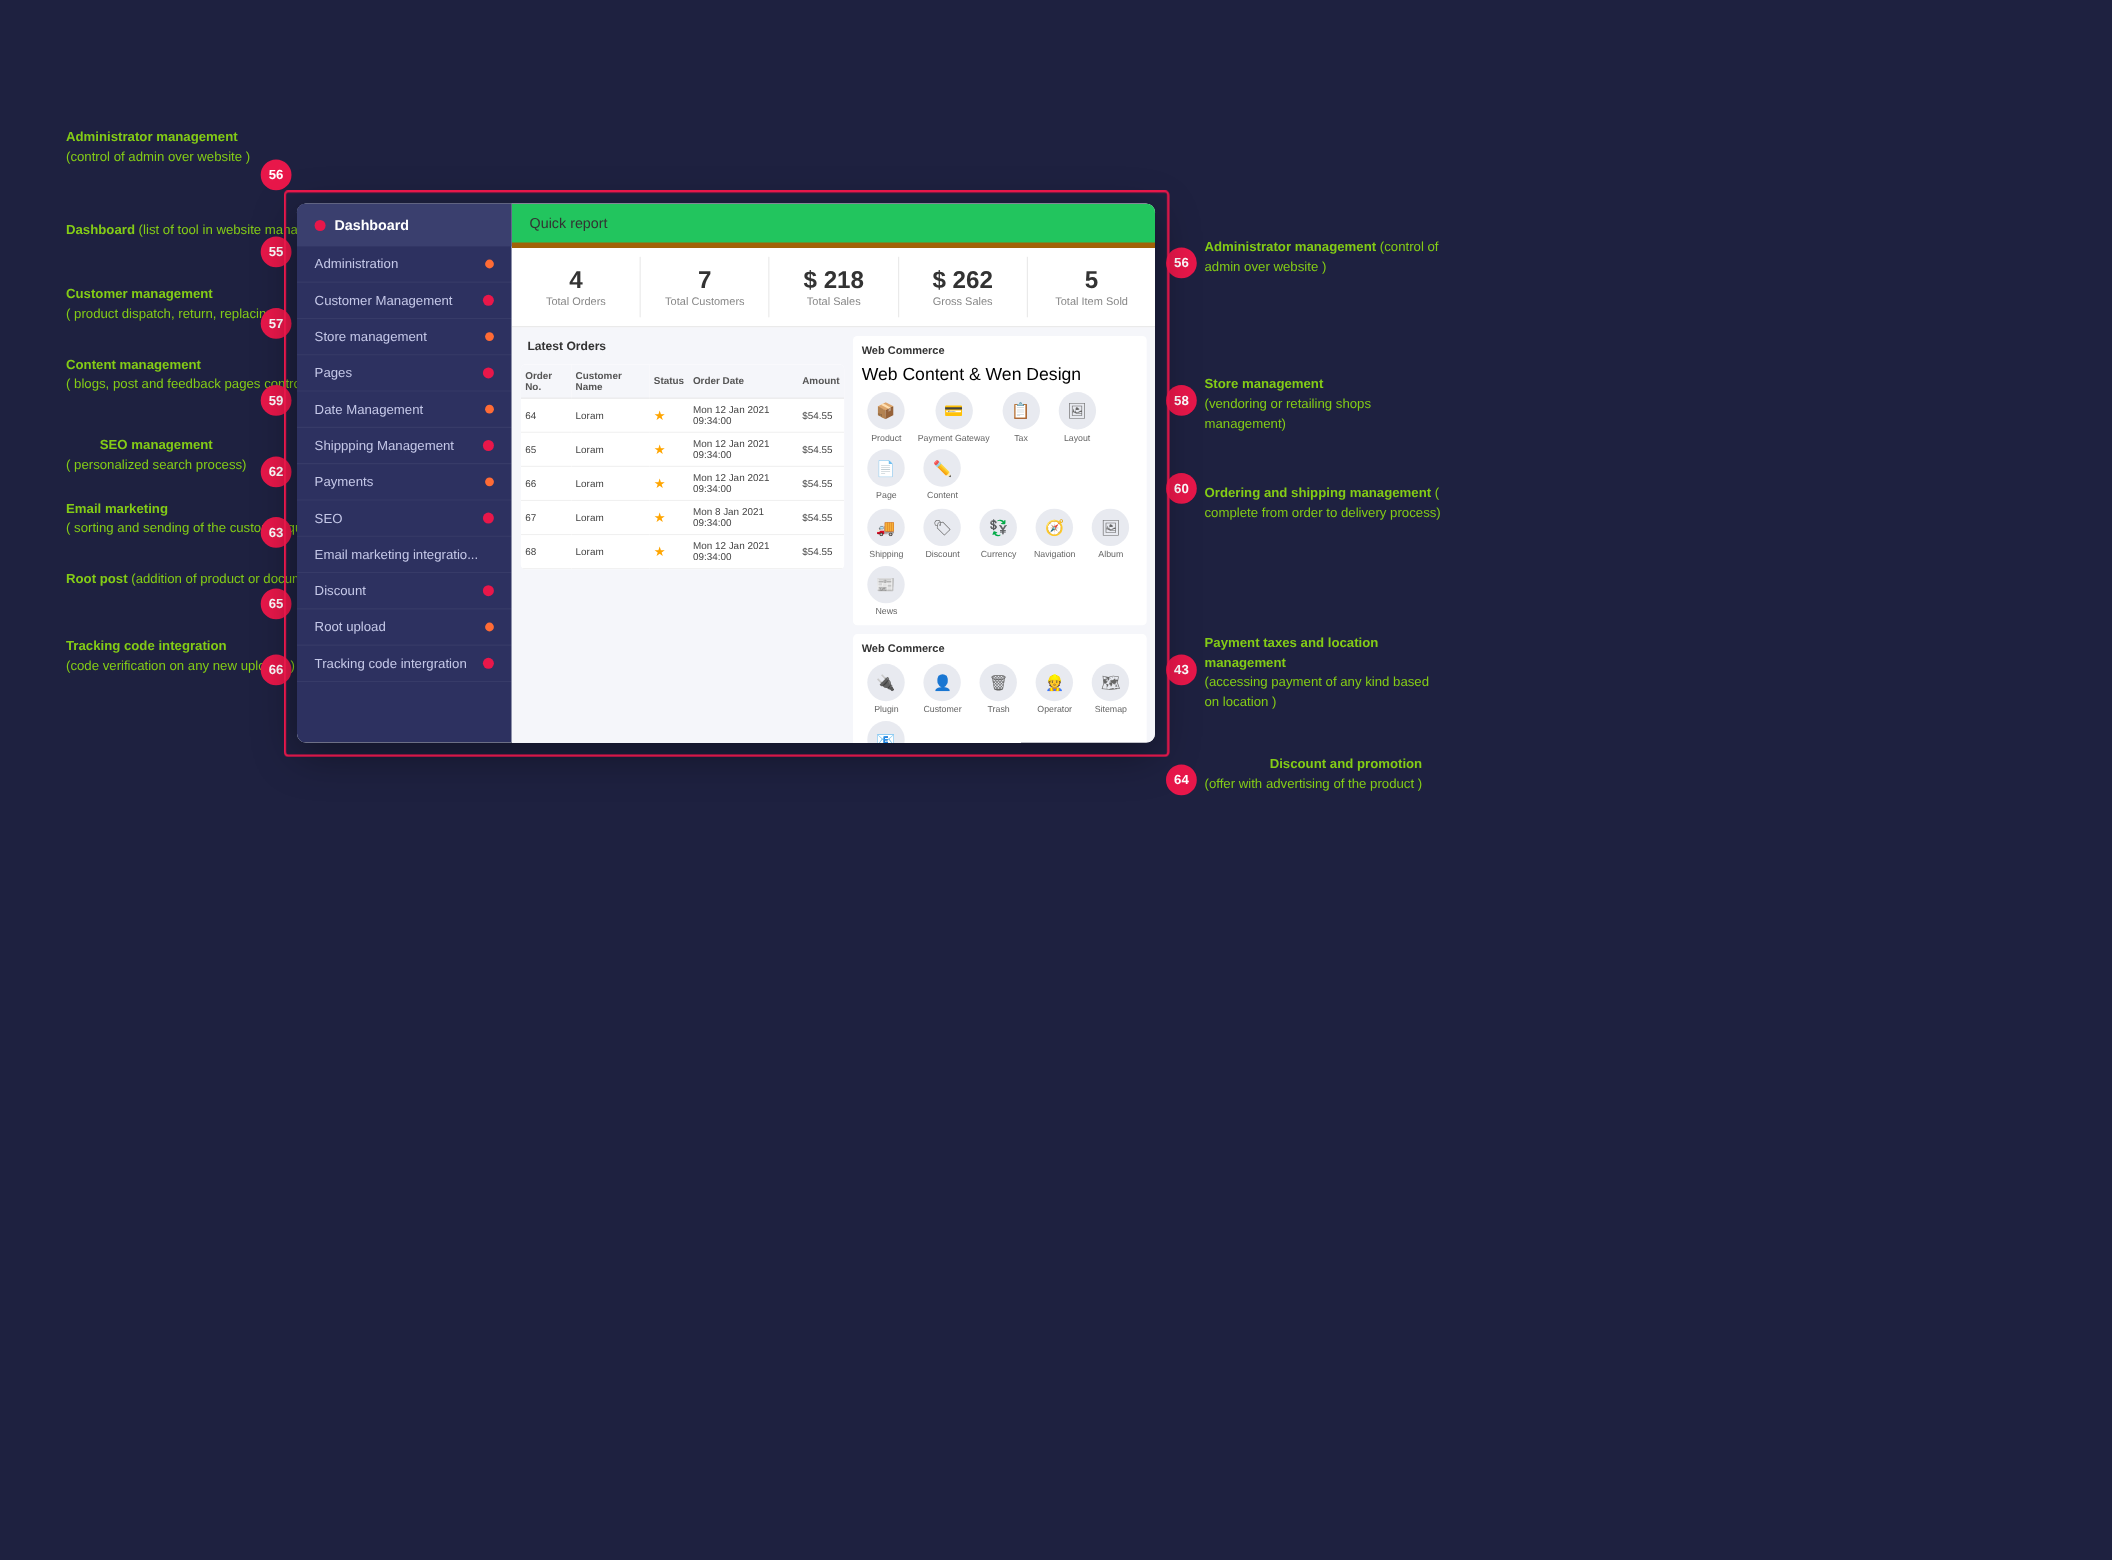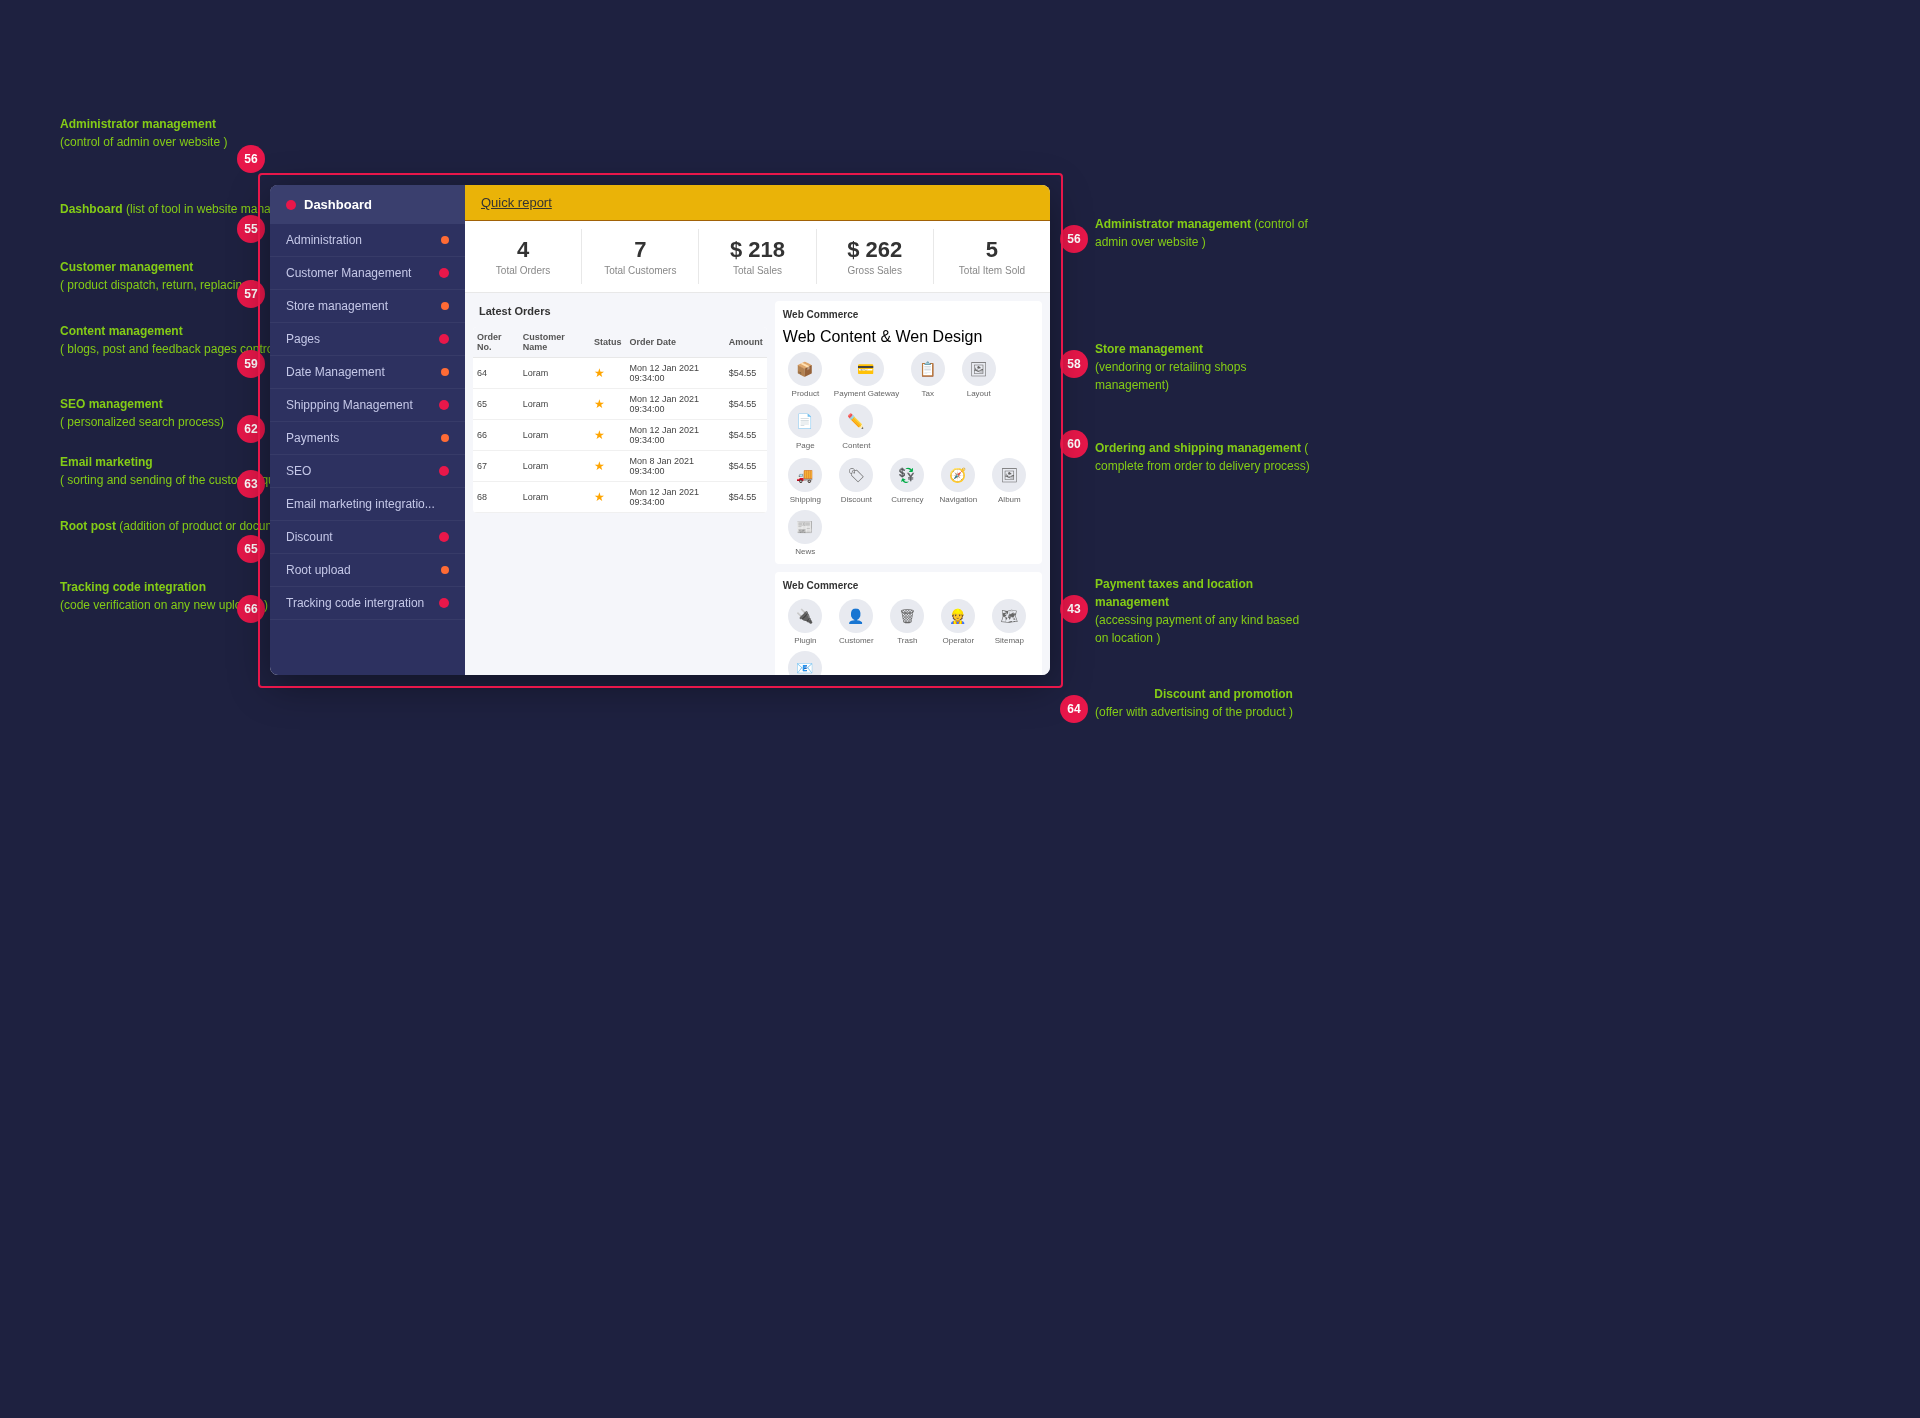--- a/index.html
+++ b/index.html
@@ -114,23 +114,22 @@
       right: 0;
       bottom: 0;
       background: #f5f6fa;
       overflow-y: auto;
     }
 
     .quick-report-header {
       padding: 10px 16px;
       font-size: 13px;
       color: #333;
-      border-bottom: 1px solid #a16207;
-      background: #eab308;
-      text-decoration: underline;
+      border-bottom: 5px solid #a16207;
+      background: #22c55e;
     }
 
     
     .stats-row {
       display: flex;
       background: #fff;
       border-bottom: 1px solid #e8e8e8;
       padding: 8px 0;
     }
 
@@ -277,21 +276,21 @@
 <div class="annot" style="left:60px; top:258px;">
   <strong>Customer management</strong><br>
   <span>( product dispatch, return, replacing )</span>
 </div>
 
 <div class="annot" style="left:60px; top:322px;">
   <strong>Content management</strong><br>
   <span>( blogs, post and feedback pages controlling )</span>
 </div>
 
-<div class="annot" style="left:60px; top:395px;">
+<div class="annot" style="left:60px; top:395px;text-align:center;">
   <strong>SEO management</strong><br>
   <span>( personalized search process)</span>
 </div>
 
 <div class="annot" style="left:60px; top:453px;">
   <strong>Email marketing</strong><br>
   <span>( sorting and sending of the customer queries)</span>
 </div>
 
 <div class="annot" style="left:60px; top:517px;">

